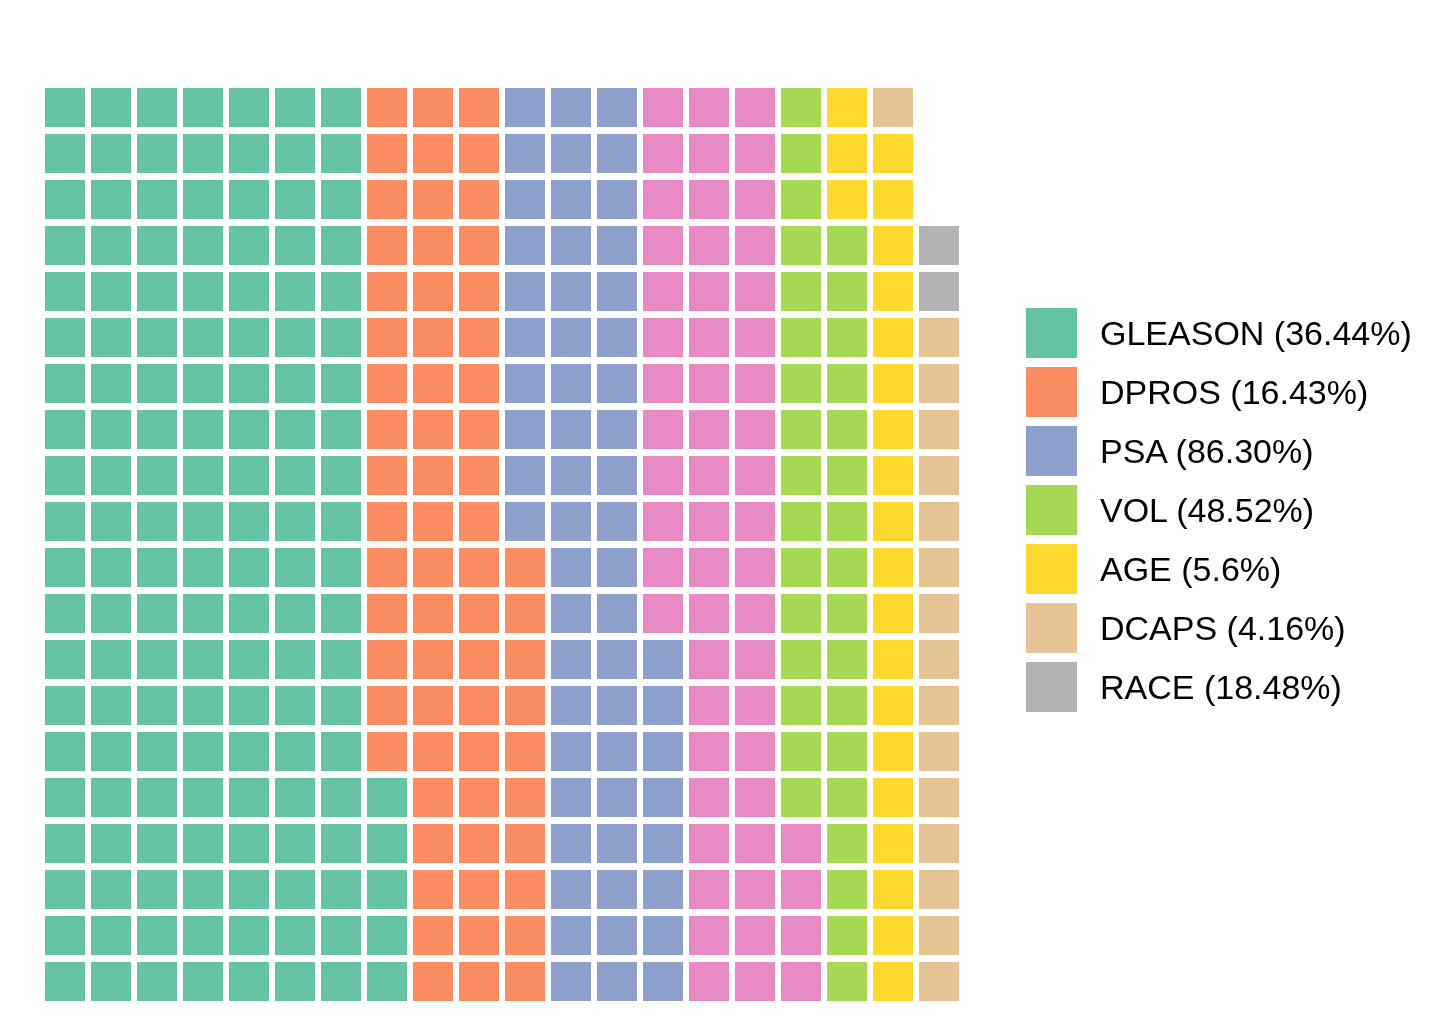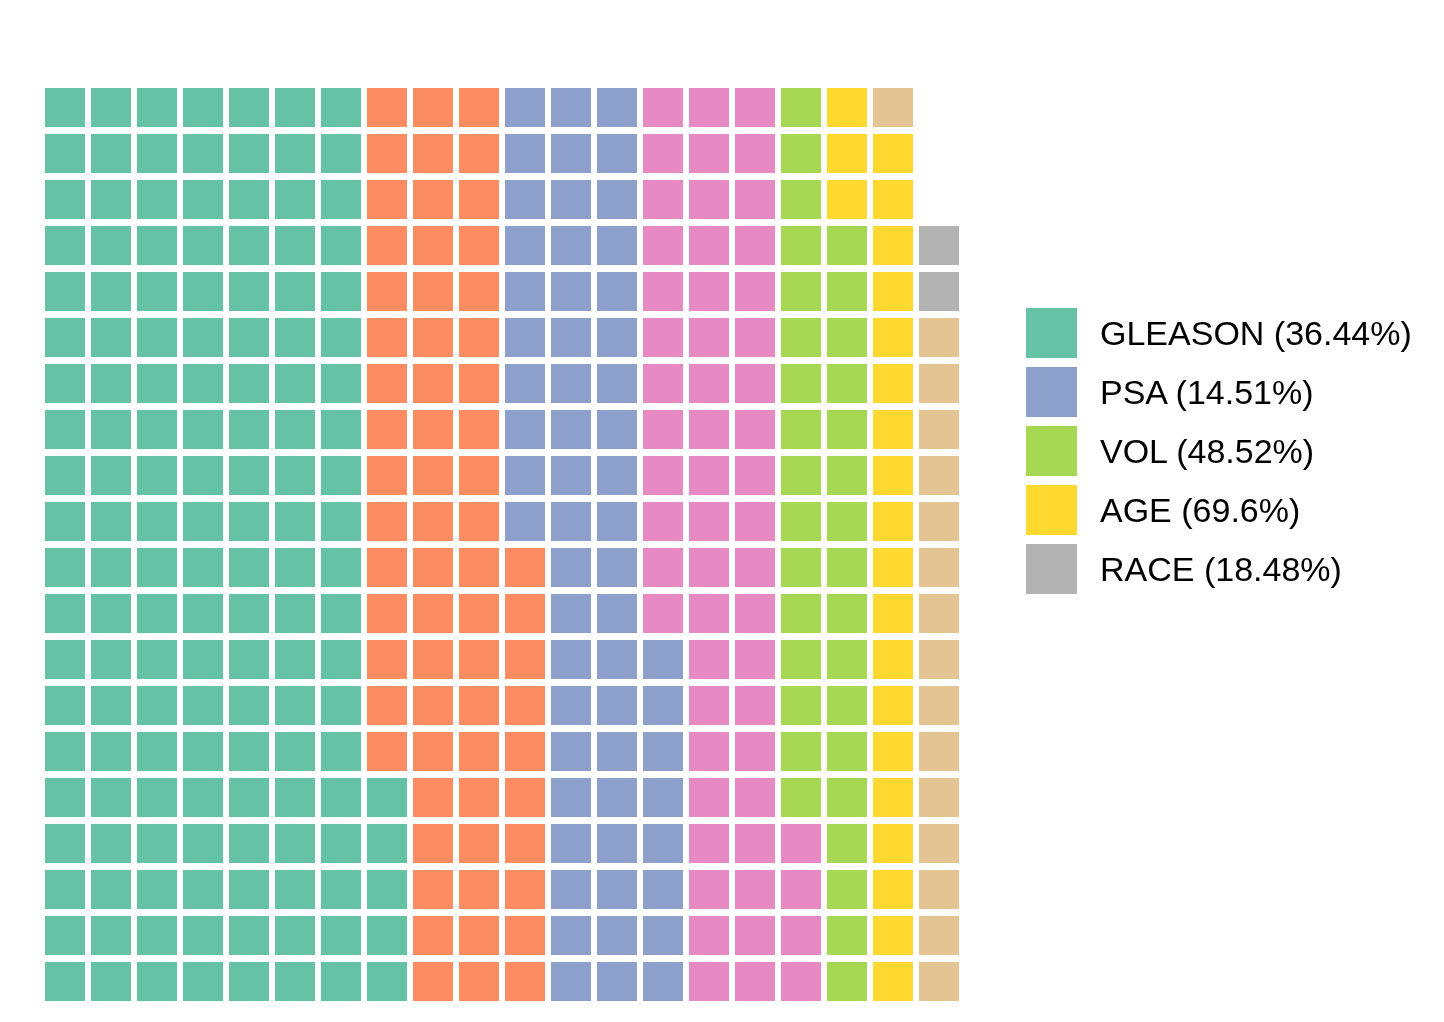--- a/index.html
+++ b/index.html
@@ -477,29 +477,37 @@
       <div class="cell" style="background: rgb(255, 217, 47);"></div>
       <div class="cell" style="background: rgb(229, 196, 148);"></div>
     </div>
 
   <div class="legend">
       <div class="legend-item">
         <span class="legend-swatch" style="background: rgb(102, 194, 165);"></span>
         <span class="legend-label">GLEASON (36.44%)</span>
       </div>
       <div class="legend-item">
+        <span class="legend-swatch" style="background: rgb(252, 141, 98);"></span>
+        <span class="legend-label">DPROS (16.43%)</span>
+      </div>
+      <div class="legend-item">
         <span class="legend-swatch" style="background: rgb(141, 160, 203);"></span>
-        <span class="legend-label">PSA (14.51%)</span>
+        <span class="legend-label">PSA (86.30%)</span>
       </div>
       <div class="legend-item">
         <span class="legend-swatch" style="background: rgb(166, 216, 84);"></span>
         <span class="legend-label">VOL (48.52%)</span>
       </div>
       <div class="legend-item">
         <span class="legend-swatch" style="background: rgb(255, 217, 47);"></span>
-        <span class="legend-label">AGE (69.6%)</span>
+        <span class="legend-label">AGE (5.6%)</span>
+      </div>
+      <div class="legend-item">
+        <span class="legend-swatch" style="background: rgb(229, 196, 148);"></span>
+        <span class="legend-label">DCAPS (4.16%)</span>
       </div>
       <div class="legend-item">
         <span class="legend-swatch" style="background: rgb(179, 179, 179);"></span>
         <span class="legend-label">RACE (18.48%)</span>
       </div>
     </div>
 </div>
 
 </body></html>

